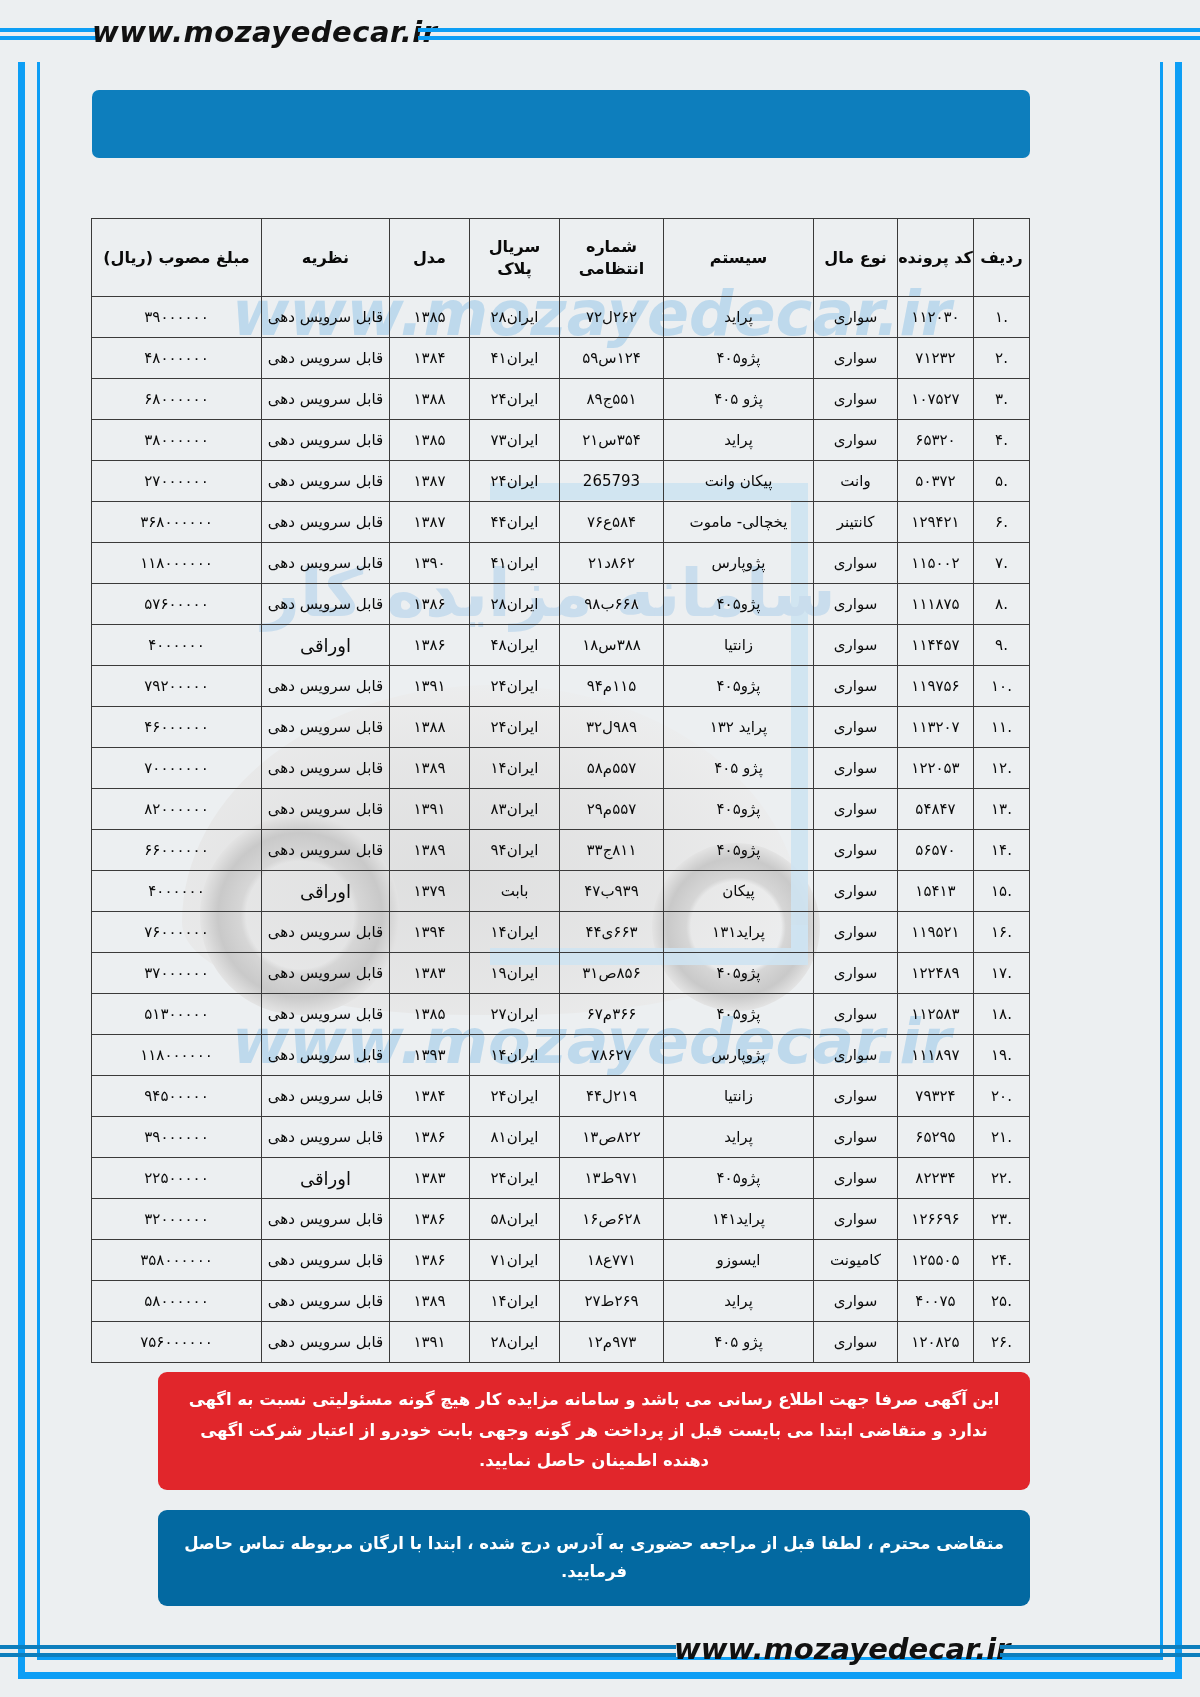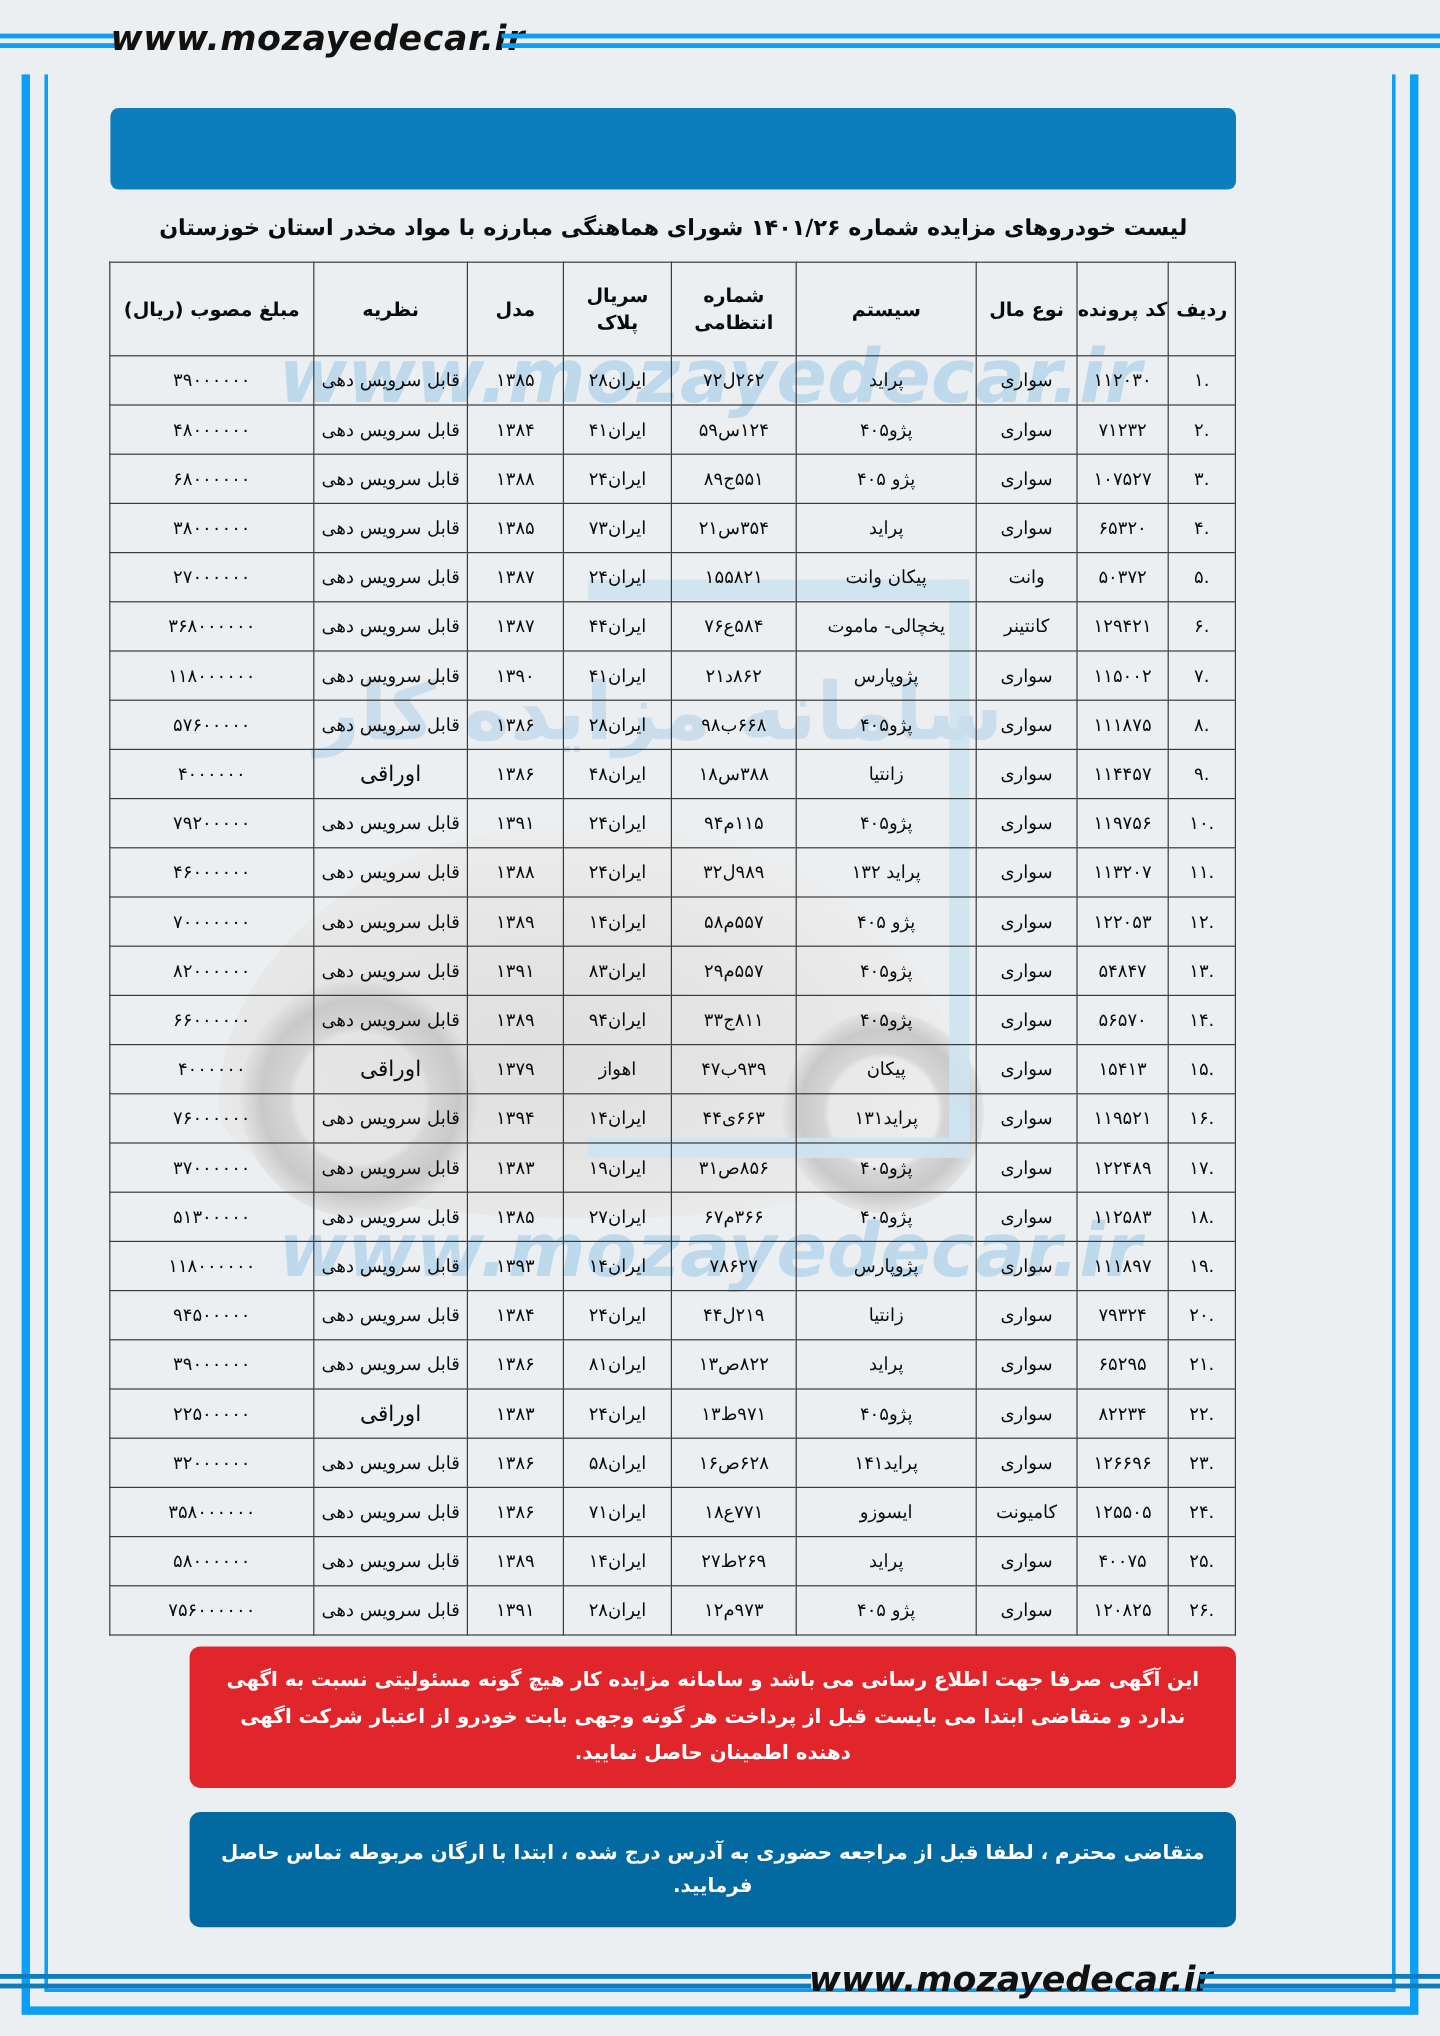--- a/index.html
+++ b/index.html
@@ -288,21 +288,20 @@
   <div class="wm-wheel wheel-b"></div>
   <div class="wm-bracket"></div>
   <div class="wm-bracket2"></div>
   <div class="wm-fa">سامانه مزایده کار</div>
   <div class="wm-text wm1">www.mozayedecar.ir</div>
   <div class="wm-text wm2">www.mozayedecar.ir</div>
 </div>
 
 <div class="content">
   <div class="topbanner"></div>
-  <div class="title">لیست خودروهای مزایده شماره  ۱۴۰۱/۲۶ شورای هماهنگی مبارزه با مواد مخدر استان خوزستان</div>
 </div>
 
 <div class="tbl-wrap">
   <table class="cars">
     <colgroup>
       <col class="c-radif">
         <col class="c-code">
         <col class="c-noe">
         <col class="c-system">
       <col class="c-shomare">
@@ -367,21 +366,21 @@
           <td class="serial-cell">ایران۷۳</td>
           <td class="model-cell">۱۳۸۵</td>
           <td class="nazar-cell">قابل سرویس دهی</td>
           <td class="mablagh-cell">۳۸۰۰۰۰۰۰</td>
         </tr>
         <tr>
           <td class="radif-cell">.۵</td>
           <td class="code-cell">۵۰۳۷۲</td>
           <td class="noe-cell">وانت</td>
           <td class="system-cell">پیکان وانت</td>
-          <td class="shomare-cell">۱۵۵۸۲۱</td>
+          <td class="shomare-cell">265793</td>
           <td class="serial-cell">ایران۲۴</td>
           <td class="model-cell">۱۳۸۷</td>
           <td class="nazar-cell">قابل سرویس دهی</td>
           <td class="mablagh-cell">۲۷۰۰۰۰۰۰</td>
         </tr>
         <tr>
           <td class="radif-cell">.۶</td>
           <td class="code-cell">۱۲۹۴۲۱</td>
           <td class="noe-cell">کانتینر</td>
           <td class="system-cell">یخچالی- ماموت</td>
@@ -478,21 +477,21 @@
           <td class="model-cell">۱۳۸۹</td>
           <td class="nazar-cell">قابل سرویس دهی</td>
           <td class="mablagh-cell">۶۶۰۰۰۰۰۰</td>
         </tr>
         <tr>
           <td class="radif-cell">.۱۵</td>
           <td class="code-cell">۱۵۴۱۳</td>
           <td class="noe-cell">سواری</td>
           <td class="system-cell">پیکان</td>
           <td class="shomare-cell">۹۳۹ب۴۷</td>
-          <td class="serial-cell">اهواز</td>
+          <td class="serial-cell">بابت</td>
           <td class="model-cell">۱۳۷۹</td>
           <td class="nazar-cell oraghi">اوراقی</td>
           <td class="mablagh-cell">۴۰۰۰۰۰۰</td>
         </tr>
         <tr>
           <td class="radif-cell">.۱۶</td>
           <td class="code-cell">۱۱۹۵۲۱</td>
           <td class="noe-cell">سواری</td>
           <td class="system-cell">پراید۱۳۱</td>
           <td class="shomare-cell">۶۶۳ی۴۴</td>

